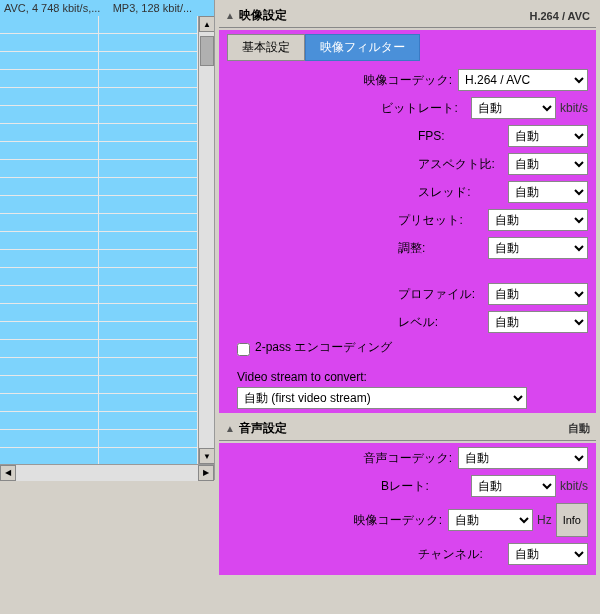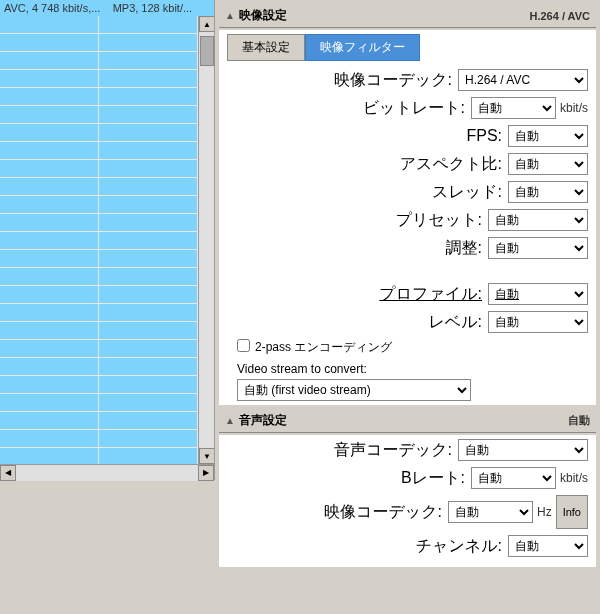--- a/index.html
+++ b/index.html
@@ -80,21 +80,21 @@
       color: #555;
       font-size: 10px;
     }
 
     .section-badge {
       font-size: 11px;
       color: #333;
     }
 
     .section-body {
-      background: #ffffff;
+      background: #d946ef;
       padding: 4px 8px;
     }
 
     
     .tabs {
       display: flex;
       margin-bottom: 8px;
     }
 
     .tab {
@@ -117,24 +117,24 @@
 
     
     .form-row {
       display: flex;
       align-items: center;
       margin-bottom: 6px;
       justify-content: flex-end;
     }
 
     .form-label {
-      text-align: right;
+      text-align: left;
       padding-right: 6px;
       min-width: 90px;
-      font-size: 16px;
+      font-size: 12px;
       color: #000;
     }
 
     .form-control {
       display: flex;
       align-items: center;
       gap: 4px;
     }
 
     select {
@@ -153,39 +153,39 @@
     .select-bitrate { width: 85px; }
 
     .unit-label {
       font-size: 12px;
       color: #333;
     }
 
     
     .checkbox-row {
       display: flex;
-      align-items: flex-start;
+      align-items: flex-end;
       gap: 5px;
-      margin-bottom: 6px;
+      margin-bottom: 14px;
       padding-left: 10px;
     }
 
     
     .stream-section {
       padding-left: 10px;
     }
 
     .stream-label {
       font-size: 12px;
       margin-bottom: 3px;
       color: #000;
     }
 
     .stream-select {
-      width: 234px;
+      width: 290px;
     }
 
     
     .audio-section {
       margin: 4px 4px 0 4px;
     }
 
     .info-btn {
       height: 34px;
       padding: 1px 6px;
@@ -490,21 +490,21 @@
 
         <div class="form-row">
           <span class="form-label">調整:</span>
           <div class="form-control">
             <select class="select-medium">
               <option>自動</option>
             </select>
           </div>
         </div>
 
-        <div class="form-row" style="margin-top:24px;text-decoration:underline;">
+        <div class="form-row" style="margin-top:24px;">
           <span class="form-label">プロファイル:</span>
           <div class="form-control">
             <select class="select-medium">
               <option>自動</option>
             </select>
           </div>
         </div>
 
         <div class="form-row">
           <span class="form-label">レベル:</span>

